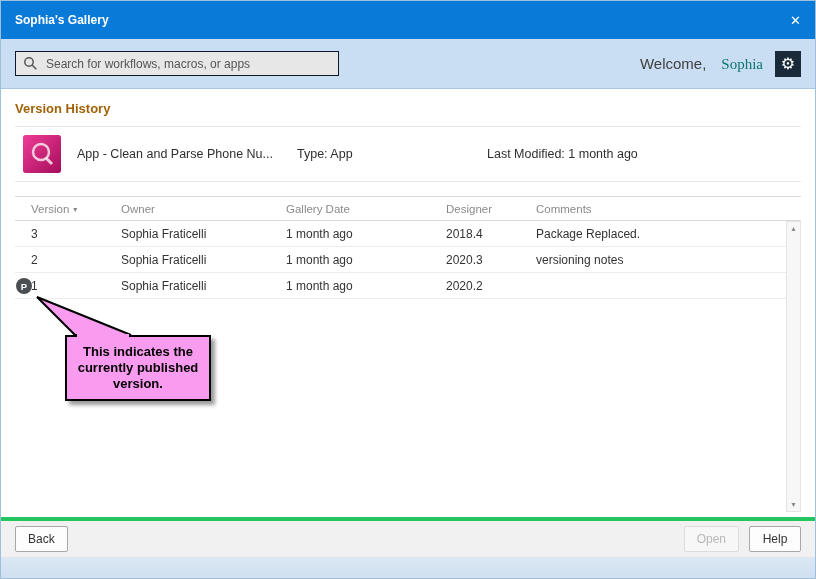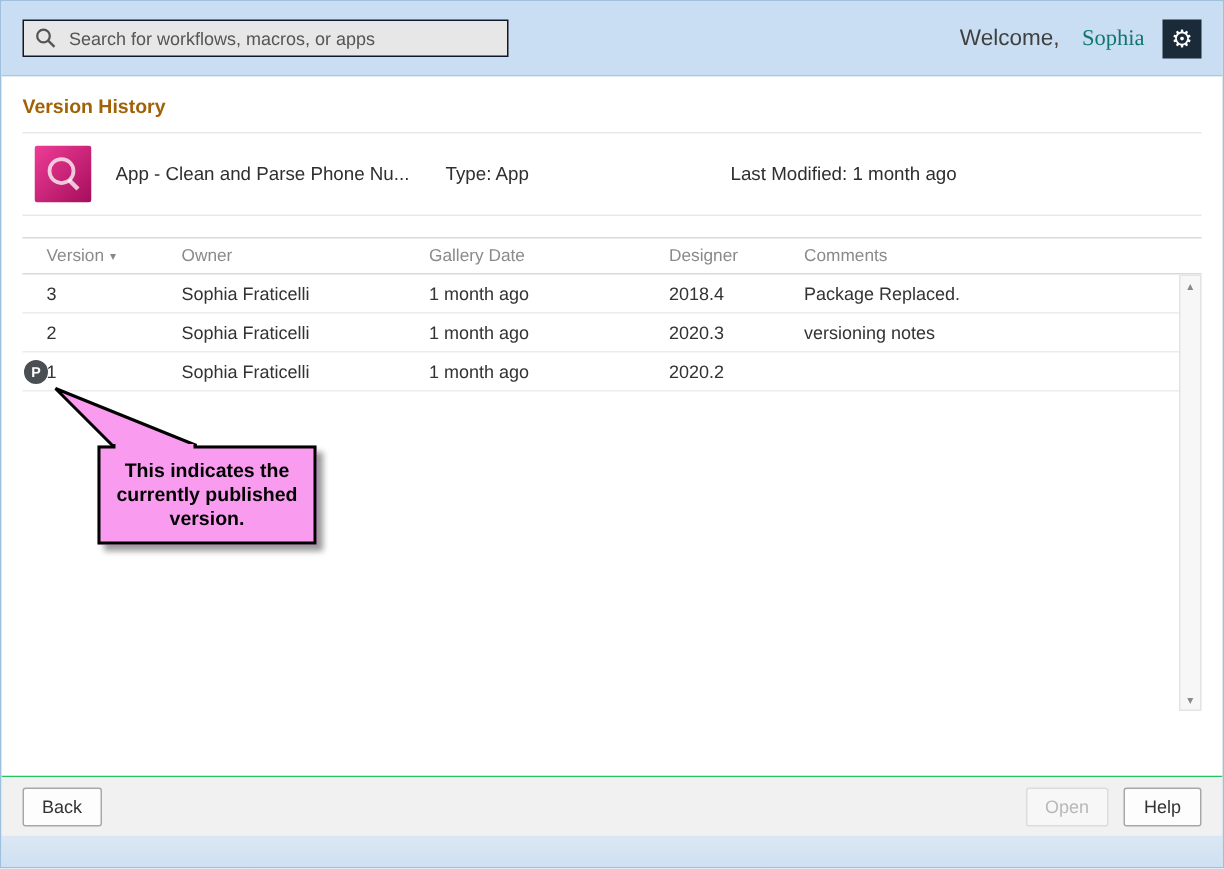--- a/index.html
+++ b/index.html
@@ -44,33 +44,37 @@
 
   
   .scrollbar { position:absolute; top:25px; bottom:0; right:0; width:15px; background:#f7f7f7; border:1px solid #e4e4e4; display:flex; flex-direction:column; justify-content:space-between; align-items:center; }
   .scrollbar .arrow { font-size:8px; color:#8a8a8a; line-height:13px; width:100%; text-align:center; }
 
   
   .callout-box { position:absolute; left:64px; top:246px; width:146px; min-height:62px; background:#f99bef; border:2px solid #000; z-index:5; box-shadow:4px 4px 4px rgba(0,0,0,.40); padding:7px 8px; text-align:center; font-weight:700; font-size:13px; color:#000; line-height:16px; }
   .callout-tail { position:absolute; left:28px; top:204px; z-index:6; pointer-events:none; }
 
   
-  .footer { height:40px; background:#f1f1f1; border-top:1px solid #22c55e; display:flex; align-items:center; padding:0 14px; flex:0 0 auto; }
+  .footer { height:40px; background:#f1f1f1; border-top:4px solid #22c55e; display:flex; align-items:center; padding:0 14px; flex:0 0 auto; }
   .btn { height:26px; min-width:52px; padding:0 12px; background:#fdfdfd; border:1px solid #a8a8a8; border-radius:2px; font-size:12px; color:#333; font-family:inherit; cursor:pointer; }
   .btn-right { margin-left:10px; }
   .btn.disabled { background:#f7f7f7; border-color:#dcdcdc; color:#b8b8b8; cursor:default; }
   .footer .spacer { margin-left:auto; }
 
   .bottom-strip { height:21px; flex:0 0 auto; background:linear-gradient(#dbe7f4,#cfe0f1); }
 </style>
 </head>
 <body>
 
 <div class="window">
 
+  <div class="titlebar">
+    <span class="title">Sophia's Gallery</span>
+    <span class="close">✕</span>
+  </div>
 
   <div class="header">
     <div class="searchwrap">
       <svg width="15" height="15" viewBox="0 0 15 15">
         <circle cx="6" cy="6" r="4.2" fill="none" stroke="#555" stroke-width="1.5"></circle>
         <line x1="9.3" y1="9.3" x2="13.3" y2="13.3" stroke="#555" stroke-width="1.6"></line>
       </svg>
       <input class="search-input" type="text" placeholder="Search for workflows, macros, or apps" style="">
     </div>
     <div class="welcome">

